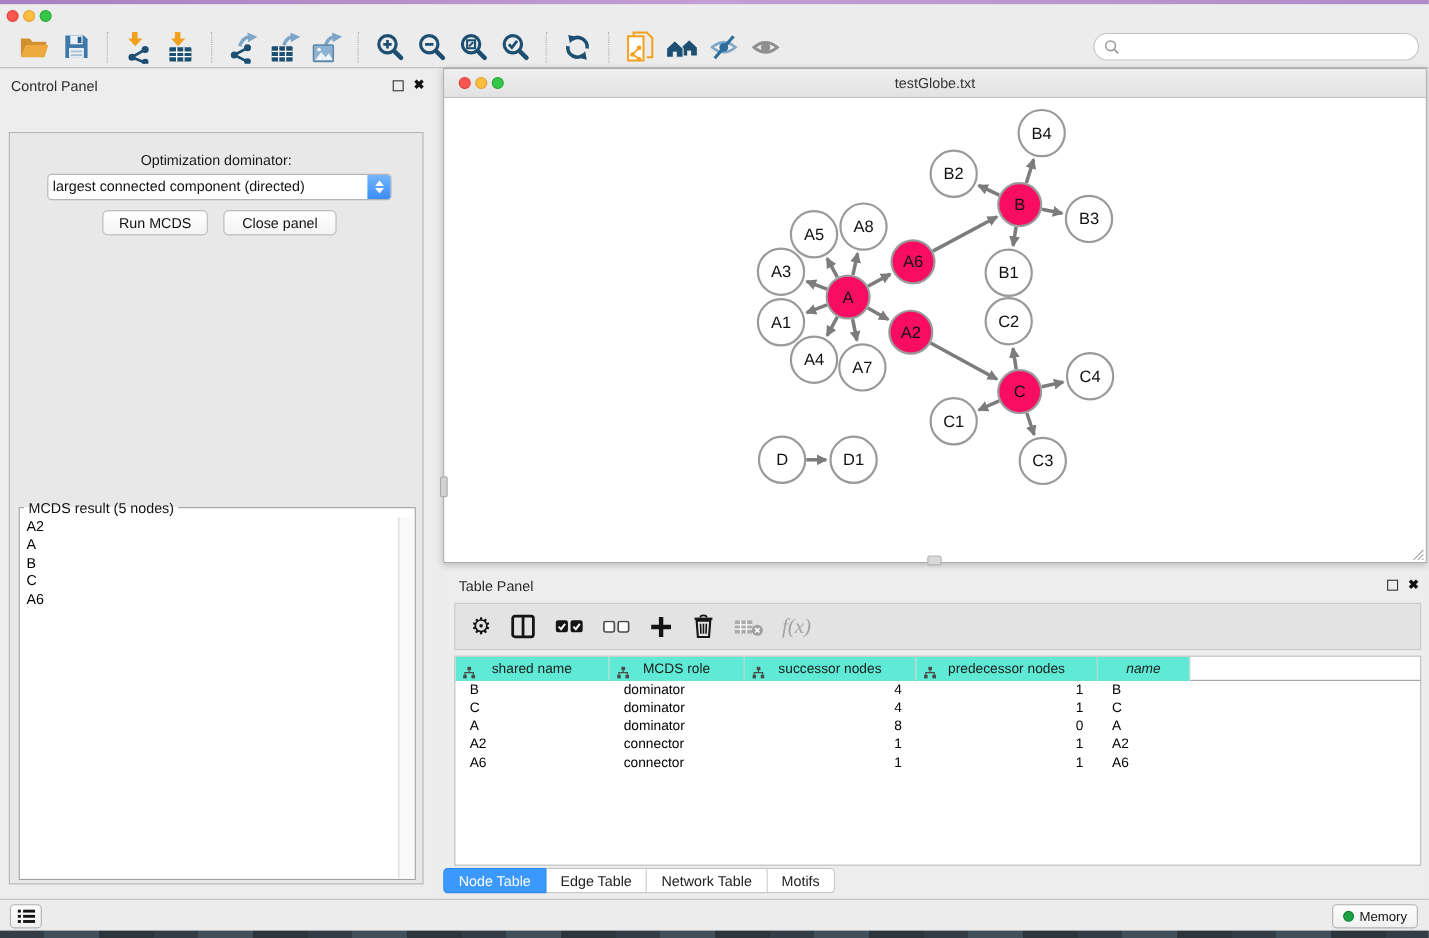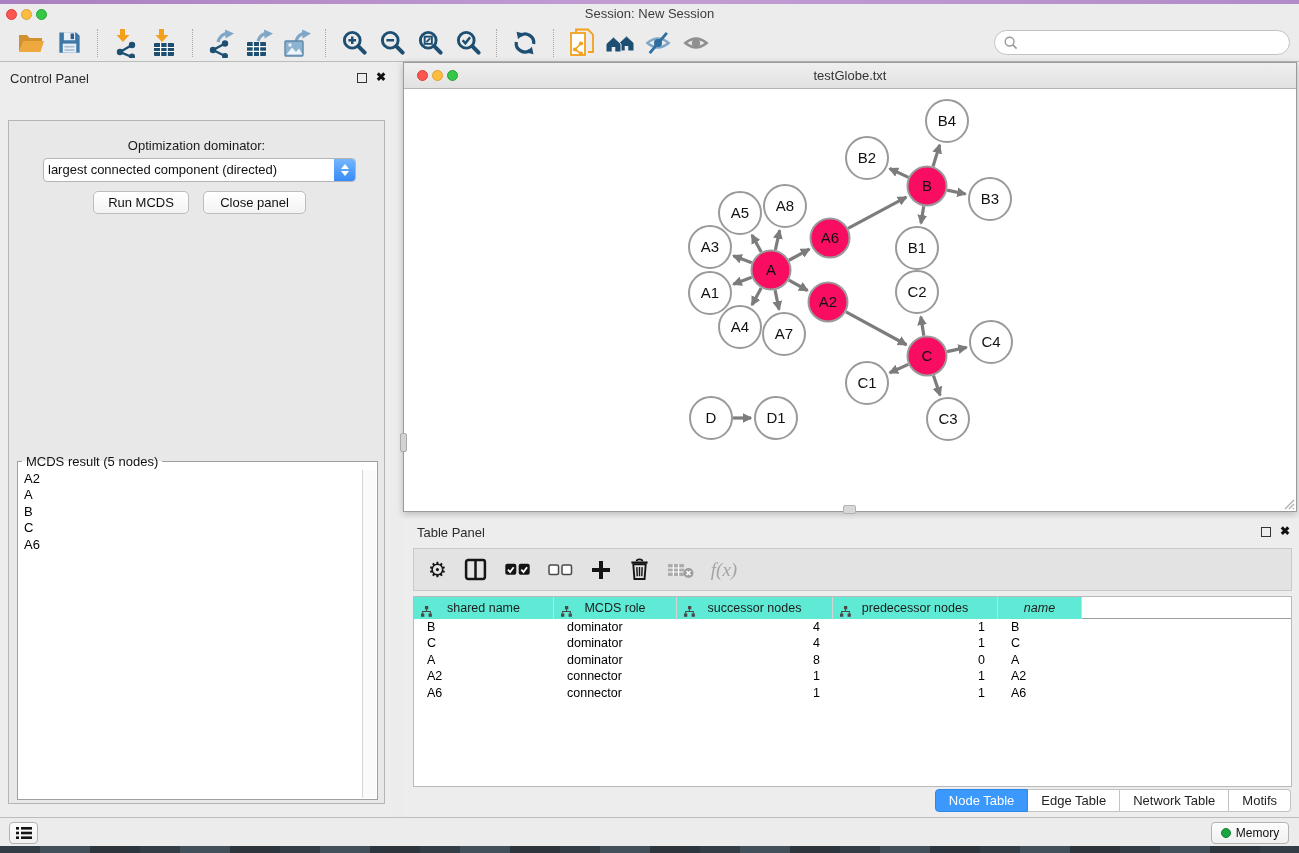--- a/index.html
+++ b/index.html
@@ -62,39 +62,38 @@
   #tp-title{position:absolute;left:14px;top:6px;font-size:13px;color:#2b2b2b}
   #tp-toolbar{position:absolute;left:10px;right:7px;top:29px;height:43px;background:#e3e3e3;border:1px solid #c9c9c9;display:flex;align-items:center;padding-left:14px}
   .tp-ico{display:flex;align-items:center;justify-content:center;margin-right:17px;flex:none}
   .fx{font-family:"Liberation Serif",serif;font-style:italic;font-size:19px;color:#a3a3a3}
   #tbl{position:absolute;left:10px;right:7px;top:77px;height:191px;background:#fff;border:1px solid #b9b9b9;overflow:hidden}
   #tbl-header{display:flex;height:22px;border-bottom:1px solid #9e9e9e}
   .th{position:relative;background:#5eead4;border-right:1px solid #d5d5d5;height:22px;line-height:22px;font-size:12.5px;color:#1c1c1c;text-align:center;flex:none}
   .th-icon{position:absolute;left:7px;top:5px}
   .tr{display:flex;height:16.4px}
   .td{height:16.4px;line-height:16.4px;font-size:12.5px;color:#000;padding:0 13px;flex:none;overflow:hidden}
-  #tp-tabs{position:absolute;top:270px;left:0;right:8px;display:flex;justify-content:flex-end}
+  #tp-tabs{position:absolute;top:270px;left:0;right:0;display:flex;justify-content:flex-start}
 
   
   #status-bar{position:absolute;left:0;top:817px;width:100%;height:29px;background:#ececec;border-top:1px solid #bdbdbd}
   .sb-btn{position:absolute;top:4px;height:22px;background:linear-gradient(#fdfdfd,#f0f0f0);border:1px solid #b3b3b3;border-radius:4px;display:flex;align-items:center;justify-content:center}
   #sb-left{left:9px;width:29px}
   #sb-memory{right:10px;width:78px;font-size:12px;color:#111;gap:5px}
   #sb-memory .dot{width:10px;height:10px;border-radius:50%;background:#1ca344;border:1px solid #138132}
 </style>
 </head>
 <body>
 
 <div id="desktop-top"></div>
 
 <div id="titlebar">
   <span class="tl red" style="left:6px"></span>
   <span class="tl yellow" style="left:21px"></span>
   <span class="tl green" style="left:36px"></span>
-  <div id="app-title">Session: New Session</div>
 </div>
 
 <div id="main-toolbar">
   <div class="tbtn">
     <svg width="30" height="28" viewBox="0 0 30 28">
       <path d="M3 23 V6 h8 l2.5 3 H26 v3 H8 Z" fill="#d2912f"></path>
       <path d="M8 12 h20 l-3.5 11 H3 Z" fill="#eda93d"></path>
     </svg>
   </div>
   <div class="tbtn">

